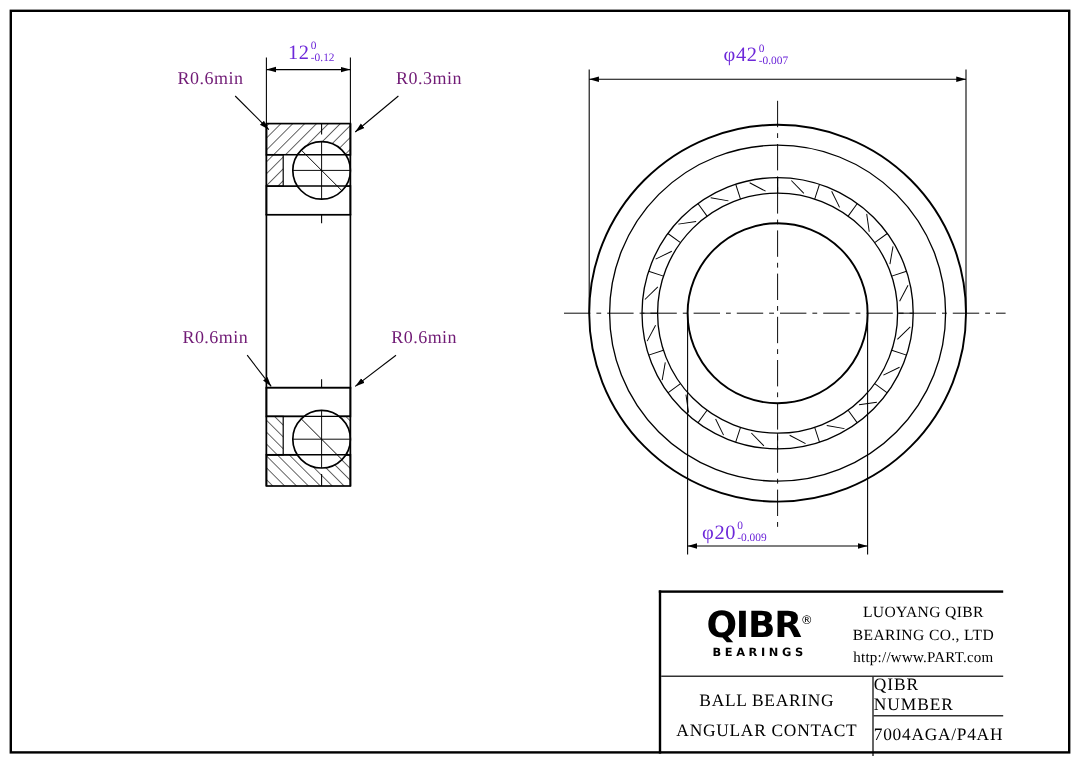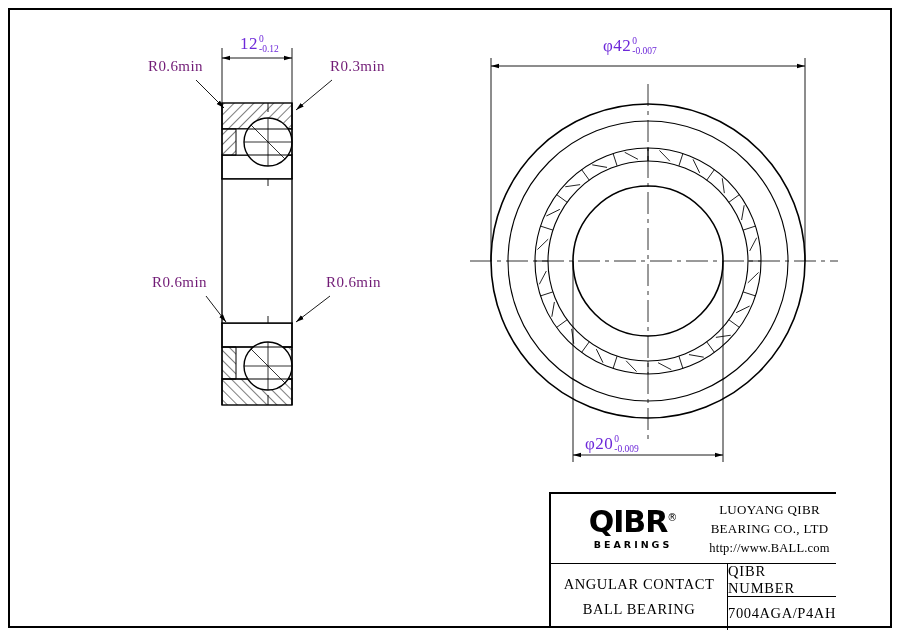--- a/index.html
+++ b/index.html
@@ -425,27 +425,27 @@
   </div>
 
   <div class="tb">
     <div class="tb-top">
       <div class="tb-logo">
         <div class="logo-main"><span>QIBR</span><span class="logo-reg">®</span></div>
         <div class="logo-sub">BEARINGS</div>
       </div>
       <div class="tb-company">
         <div class="c1">LUOYANG QIBR BEARING CO., LTD</div>
-        <div class="c2">http://www.BALL.com</div>
+        <div class="c2">http://www.PART.com</div>
       </div>
     </div>
     <div class="tb-bottom">
       <div class="tb-desc">
+        <div>BALL BEARING</div>
         <div>ANGULAR CONTACT</div>
-        <div>BALL BEARING</div>
       </div>
       <div class="tb-part">
         <div class="ph">QIBR  NUMBER</div>
         <div class="pv">7004AGA/P4AH</div>
       </div>
     </div>
   </div>
 
 </div>
 

